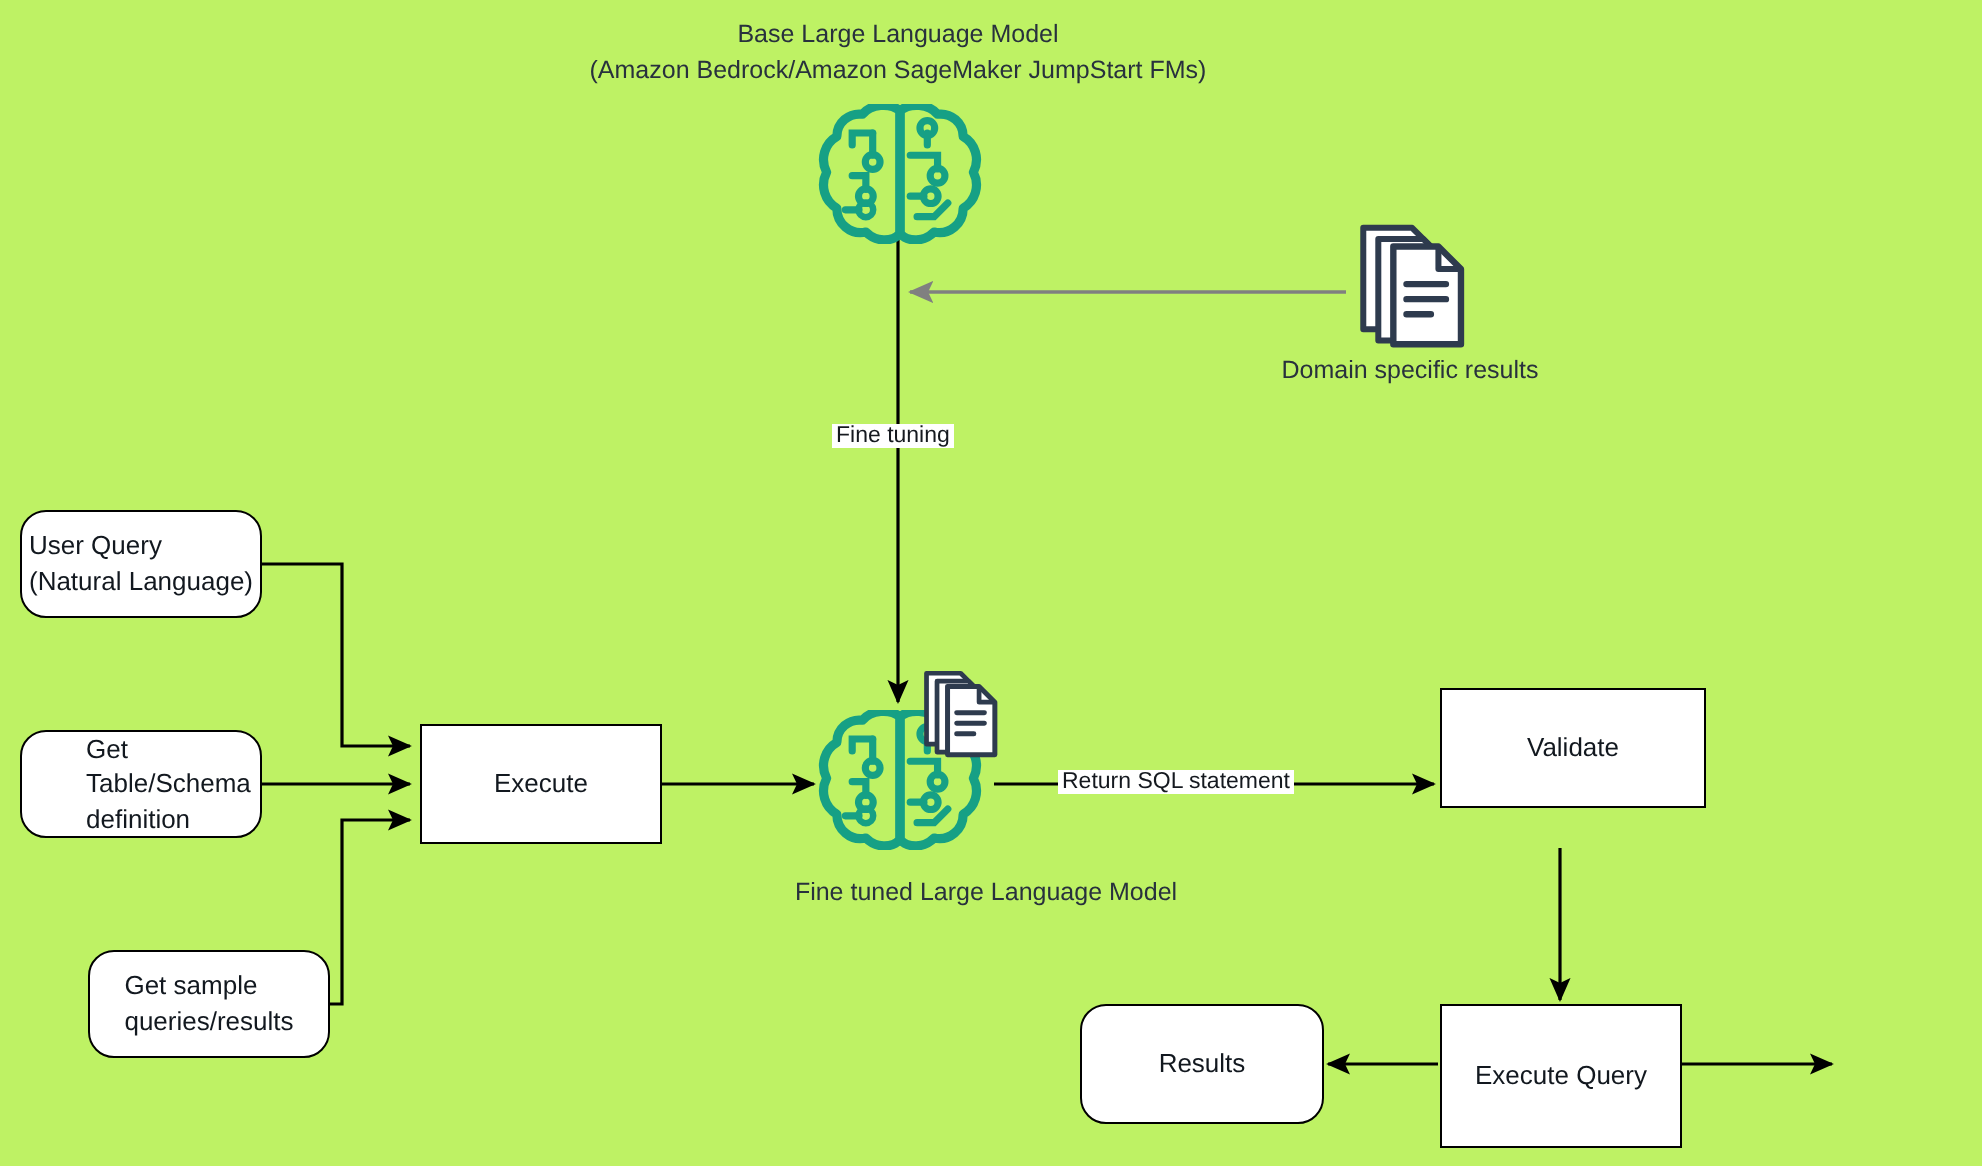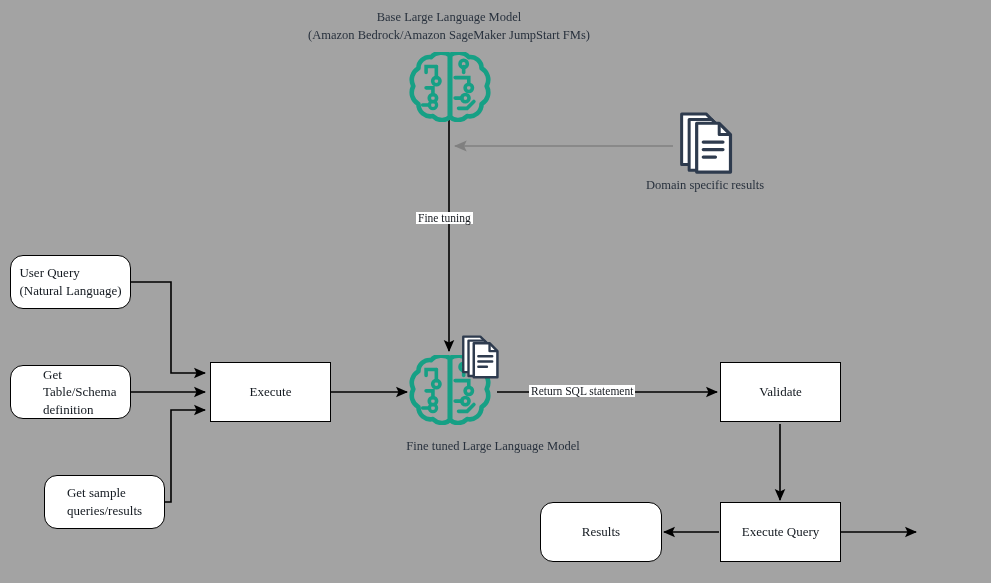--- a/index.html
+++ b/index.html
@@ -10,22 +10,21 @@
   }
   body {
     font-family: "Liberation Sans", sans-serif;
     color: #1f2733;
   }
   #canvas {
     position: relative;
     width: 991px;
     height: 583px;
     overflow: hidden;
-    background: #a3a3a3;
-    font-family: Liberation Serif, serif;
+    background: #bef264;
   }
   svg.edges {
     position: absolute;
     left: 0;
     top: 0;
     width: 991px;
     height: 583px;
     overflow: visible;
   }
   .node {
@@ -201,20 +200,20 @@
       <path d="M22 14 L46 14 L58 26 L58 66 L22 66 Z" fill="#ffffff" stroke="#2e3b4e" stroke-width="3.8" stroke-linejoin="round"></path>
       <path d="M46 14 L46 26 L58 26" fill="none" stroke="#2e3b4e" stroke-width="3.6" stroke-linejoin="round"></path>
       <path d="M29 34 L50 34 M29 42 L50 42 M29 50 L42 50" stroke="#2e3b4e" stroke-width="3.8" stroke-linecap="round"></path>
     </svg>
   </div>
 
   <div class="caption" style="left:349px; top:437px; width:200px;margin-left:44px;">Fine tuned Large Language Model</div>
 
   <div class="edge-label" style="left:529px; top:385px;">Return SQL statement</div>
 
-  <div class="node sharp" style="left:720px; top:362px; width:121px; height:60px;">Validate</div>
-
-  <div class="node sharp" style="left:720px; top:502px; width:121px; height:60px;">Execute Query</div>
+  <div class="node sharp" style="left:720px; top:344px; width:133px; height:60px;">Validate</div>
+
+  <div class="node sharp" style="left:720px; top:502px; width:121px; height:72px;">Execute Query</div>
 
   <div class="node rounded" style="left:540px; top:502px; width:122px; height:60px;">Results</div>
 
 
 </div>
 
 </body></html>

